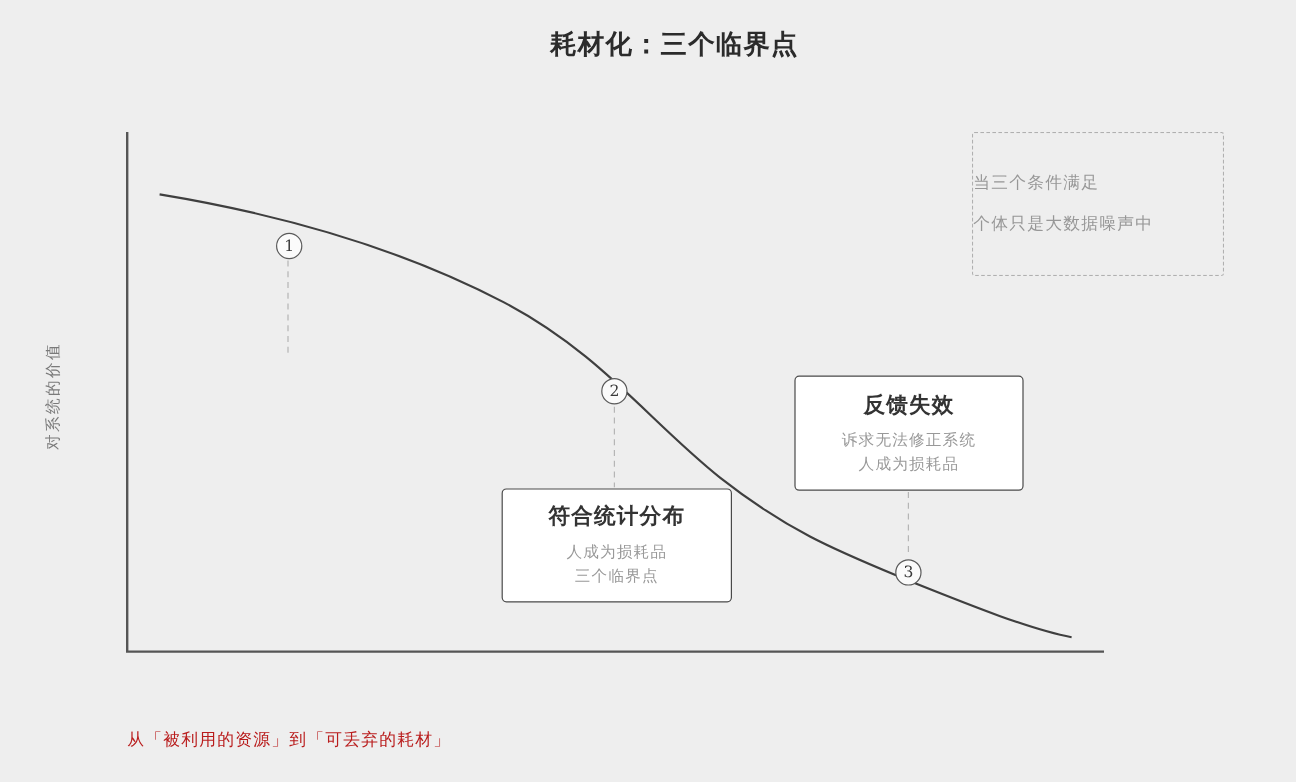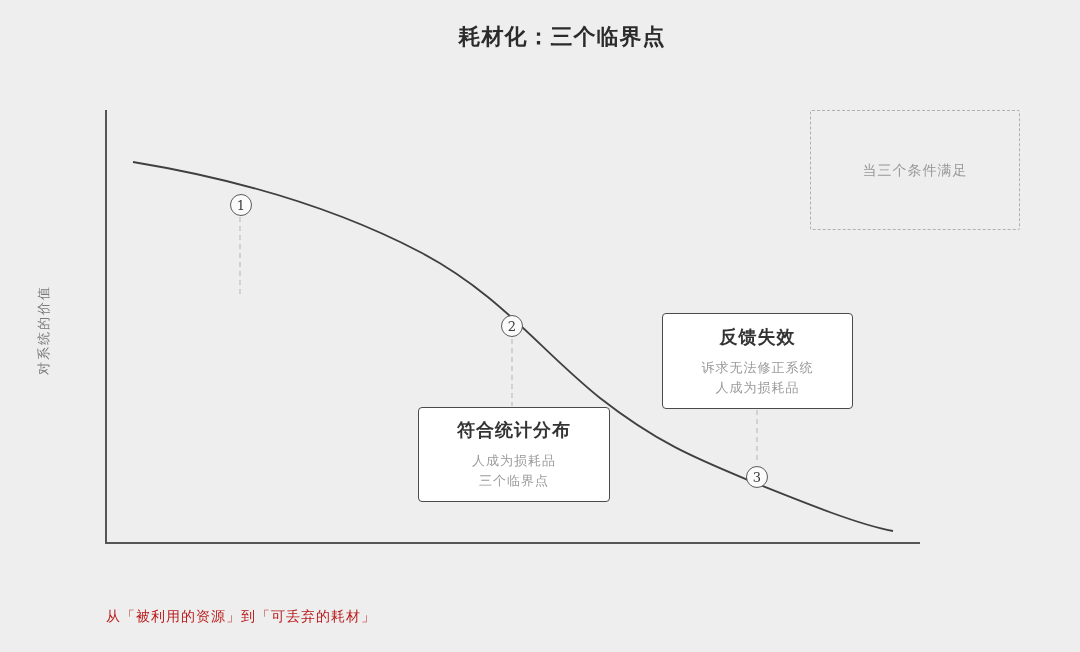--- a/index.html
+++ b/index.html
@@ -52,21 +52,21 @@
     margin-bottom: 9px; letter-spacing: 1px;
   }
   .callout-desc {
     font-size: 13px; color: #999999; line-height: 20px; letter-spacing: 1px;
   }
   .note-box {
     position: absolute; left: 810px; top: 110px; width: 210px; height: 120px;
     border: 1px dashed #b0b0b0; border-radius: 2px;
     box-sizing: border-box;
     display: flex; flex-direction: column;
-    align-items: center; justify-content: center;
+    align-items: flex-start; justify-content: center;
     text-align: center;
   }
   .note-line {
     font-size: 14px; color: #979797; line-height: 34px; letter-spacing: 1px;
   }
 </style>
 </head>
 <body>
 
 <div class="canvas">
@@ -96,17 +96,18 @@
   </div>
 
   <div class="callout" style="left:662px; top:313px; width:191px; height:96px;justify-content:center;">
     <div class="callout-title">反馈失效</div>
     <div class="callout-desc">诉求无法修正系统</div>
     <div class="callout-desc">人成为损耗品</div>
   </div>
 
   <div class="note-box">
     <div class="note-line">当三个条件满足</div>
+    <div class="note-line">个体只是大数据噪声中</div>
   </div>
 
   <div class="x-label">从「被利用的资源」到「可丢弃的耗材」</div>
 
 </div>
 
 </body></html>

